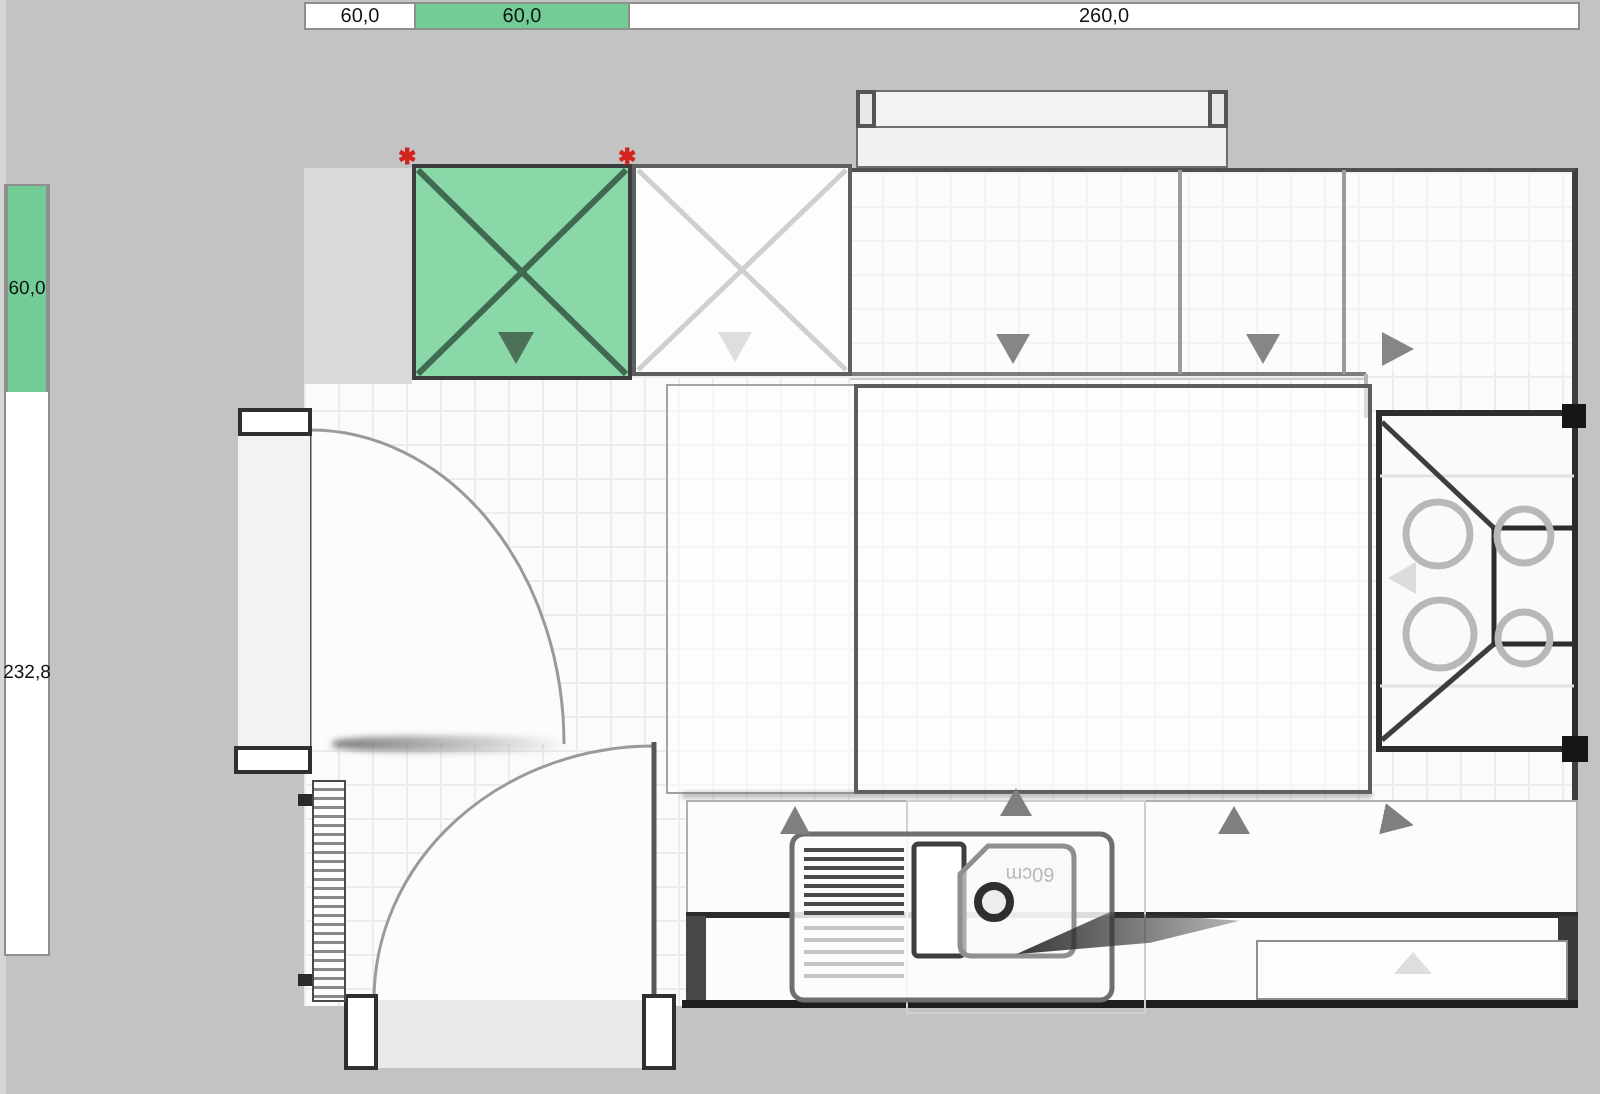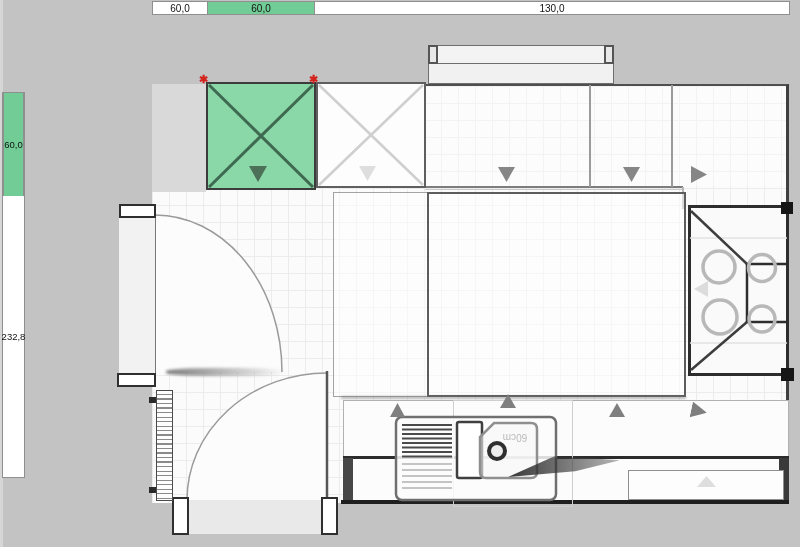--- a/index.html
+++ b/index.html
@@ -212,21 +212,21 @@
   <div class="abs" style="left:781px;top:368px;width:13px;height:13px;background:#161616;"></div>
 
   <div class="abs ruler" style="left:152px;top:1px;width:638px;height:14px;">
     <div class="ruler-seg" style="left:0;top:0;width:54px;height:12px;">
       <span>60,0</span>
     </div>
     <div class="ruler-seg green" style="left:54px;top:0;width:108px;height:12px;">
       <span>60,0</span>
     </div>
     <div class="ruler-seg" style="left:162px;top:0;width:474px;height:12px;">
-      <span>130,0</span>
+      <span>260,0</span>
     </div>
   </div>
 
   <div class="abs ruler ruler-left" style="left:2px;top:92px;width:23px;height:386px;">
     <div class="ruler-seg green" style="left:0;top:0;width:21px;height:103px;">
       <span>60,0</span>
     </div>
     <div class="ruler-seg" style="left:0;top:103px;width:21px;height:281px;">
       <span>232,8</span>
     </div>

